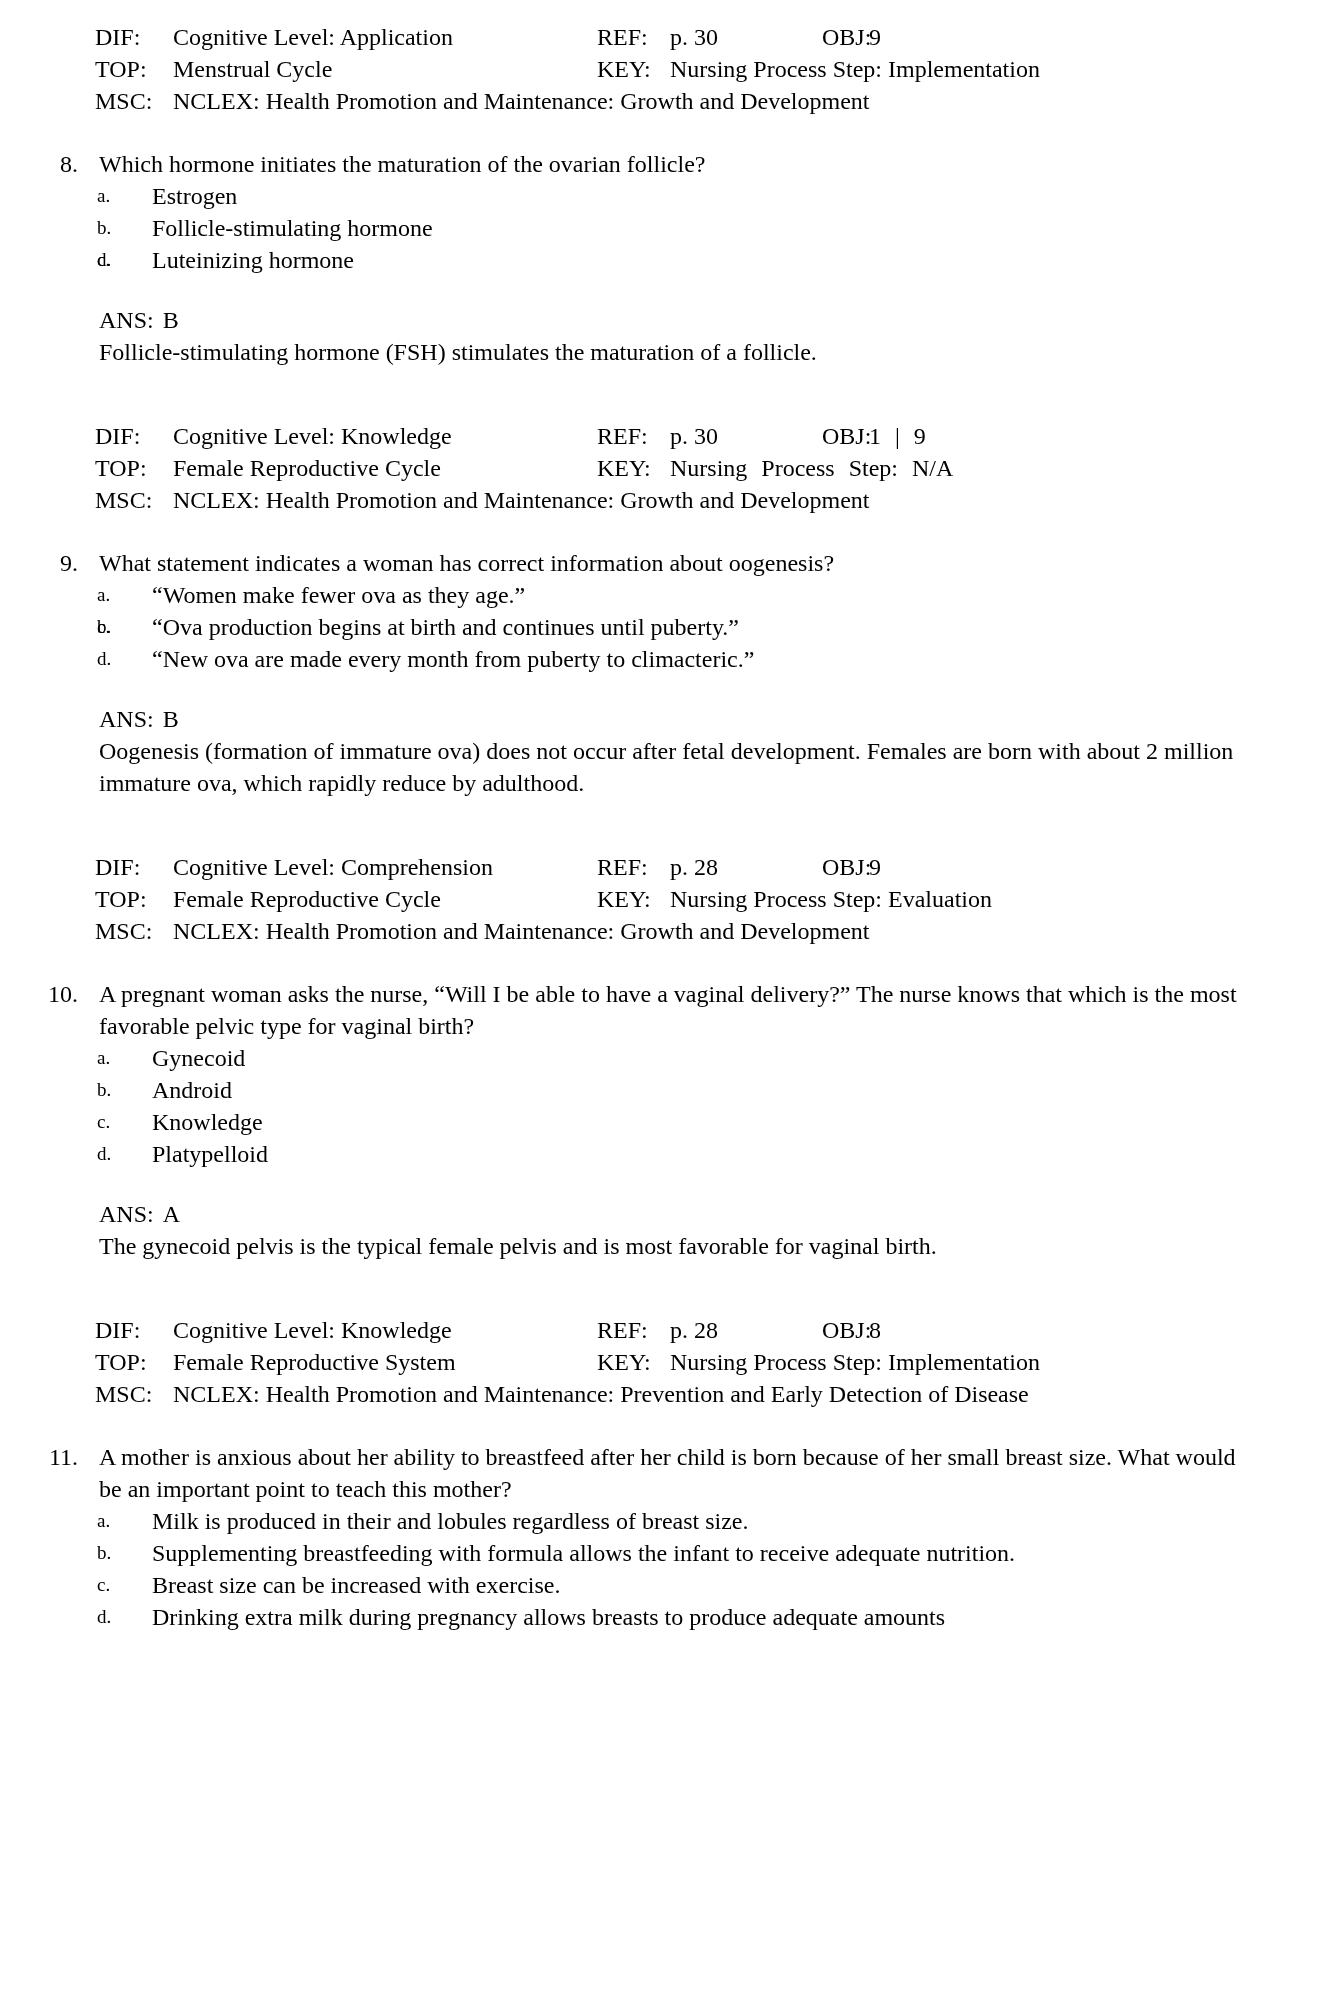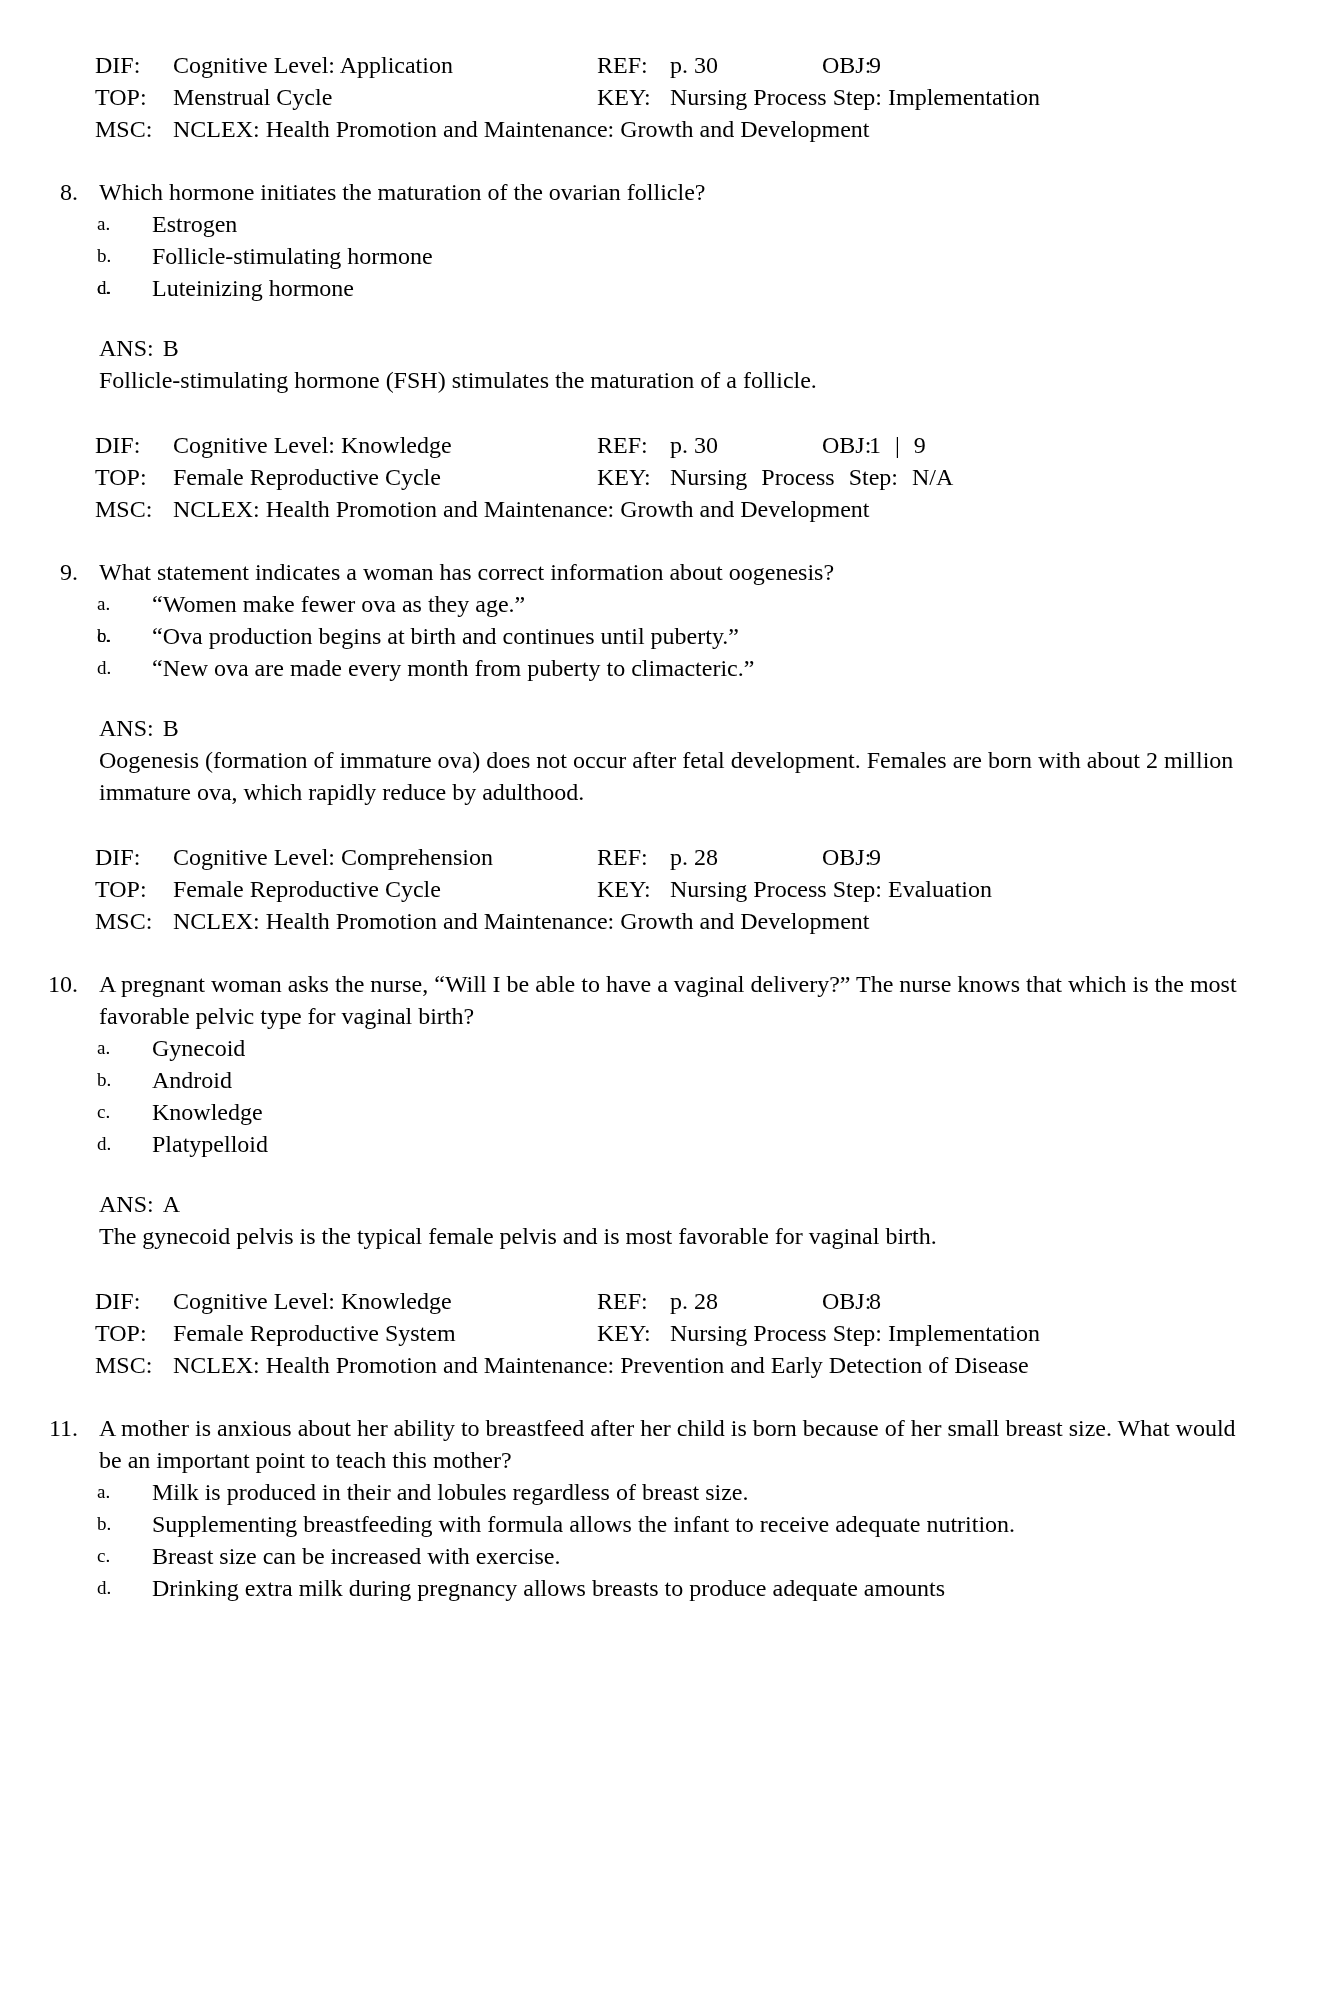--- a/index.html
+++ b/index.html
@@ -7,27 +7,27 @@
   .page {
     position: relative;
     width: 1320px;
     height: 2015px;
     margin: 0 auto;
     background: #ffffff;
     color: #000000;
     font-family: "Liberation Serif", "DejaVu Serif", serif;
     font-size: 24px;
     line-height: 32px;
-    padding-top: 49px;
+    padding-top: 21px;
     box-sizing: border-box;
     overflow: hidden;
   }
   
   .meta { margin-left: 95px; margin-bottom: 31px; }
-  .meta.after { margin-top: 33px; }
+  .meta.after { margin-top: 52px; }
   .meta-row { position: relative; white-space: nowrap; }
   .lab  { display: inline-block; width: 78px; }
   .grp  { position: absolute; top: 0; }
   .grp.ref { left: 502px; }
   .grp.ref .lab2 { display: inline-block; width: 73px; }
   .grp.obj { left: 727px; }
   .grp.obj .lab2 { display: inline-block; width: 47px; }
   .spread { word-spacing: 8px; }
   
   .question { position: relative; margin-left: 99px; }

